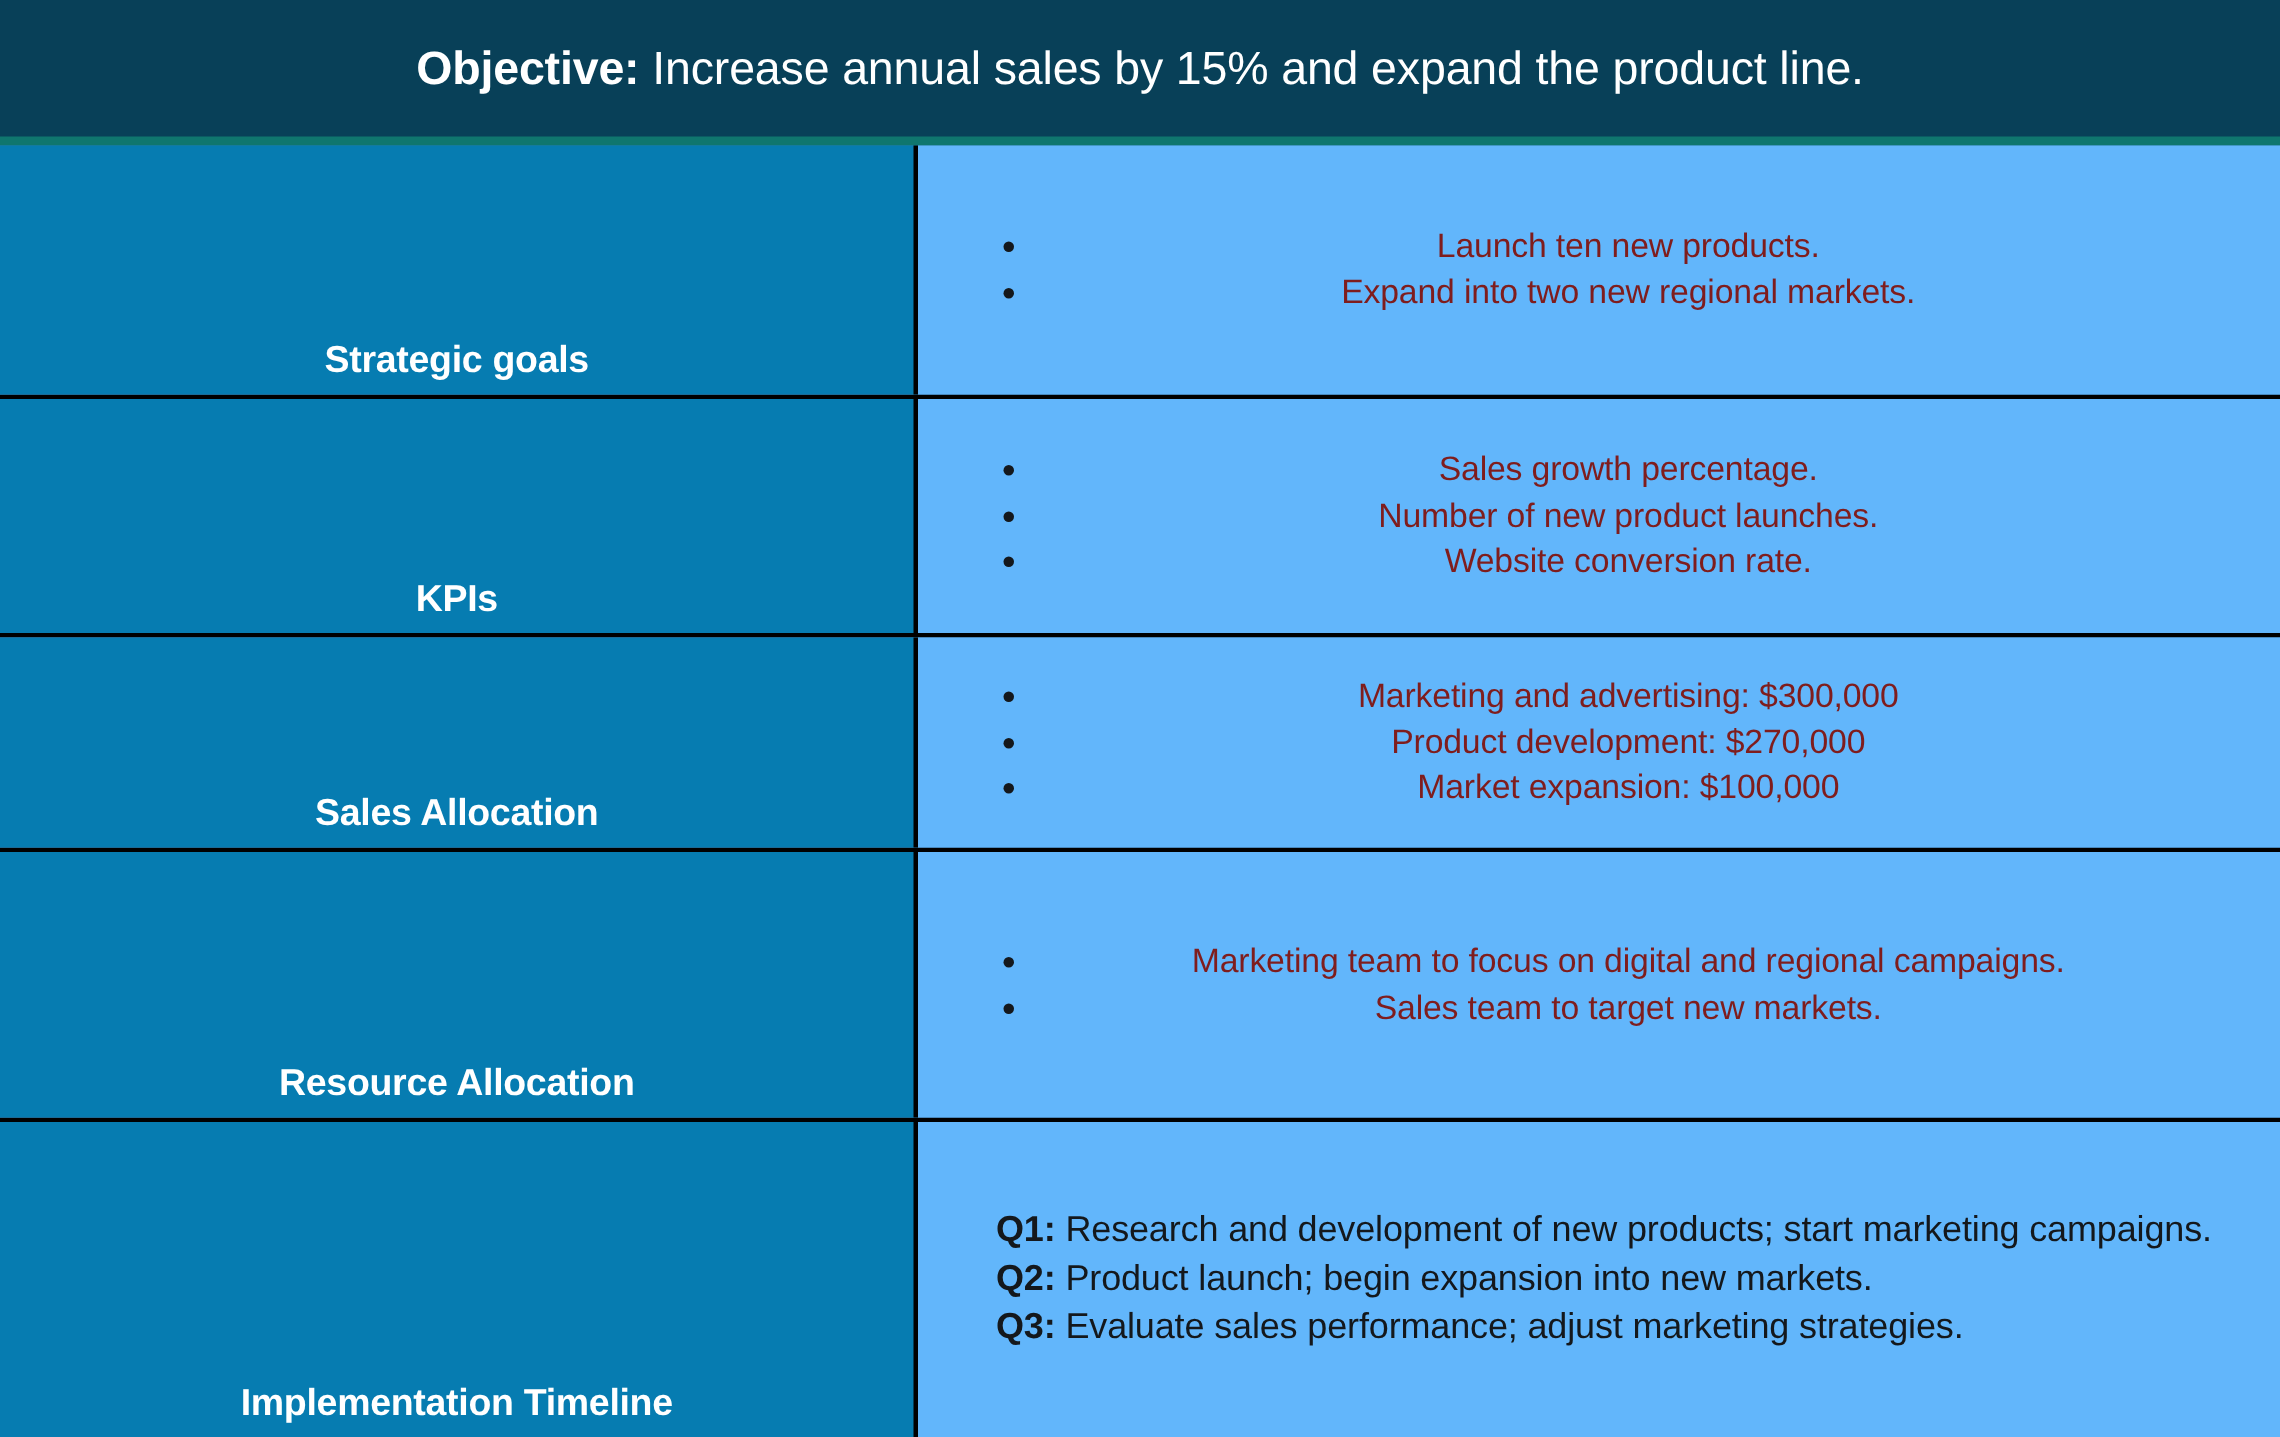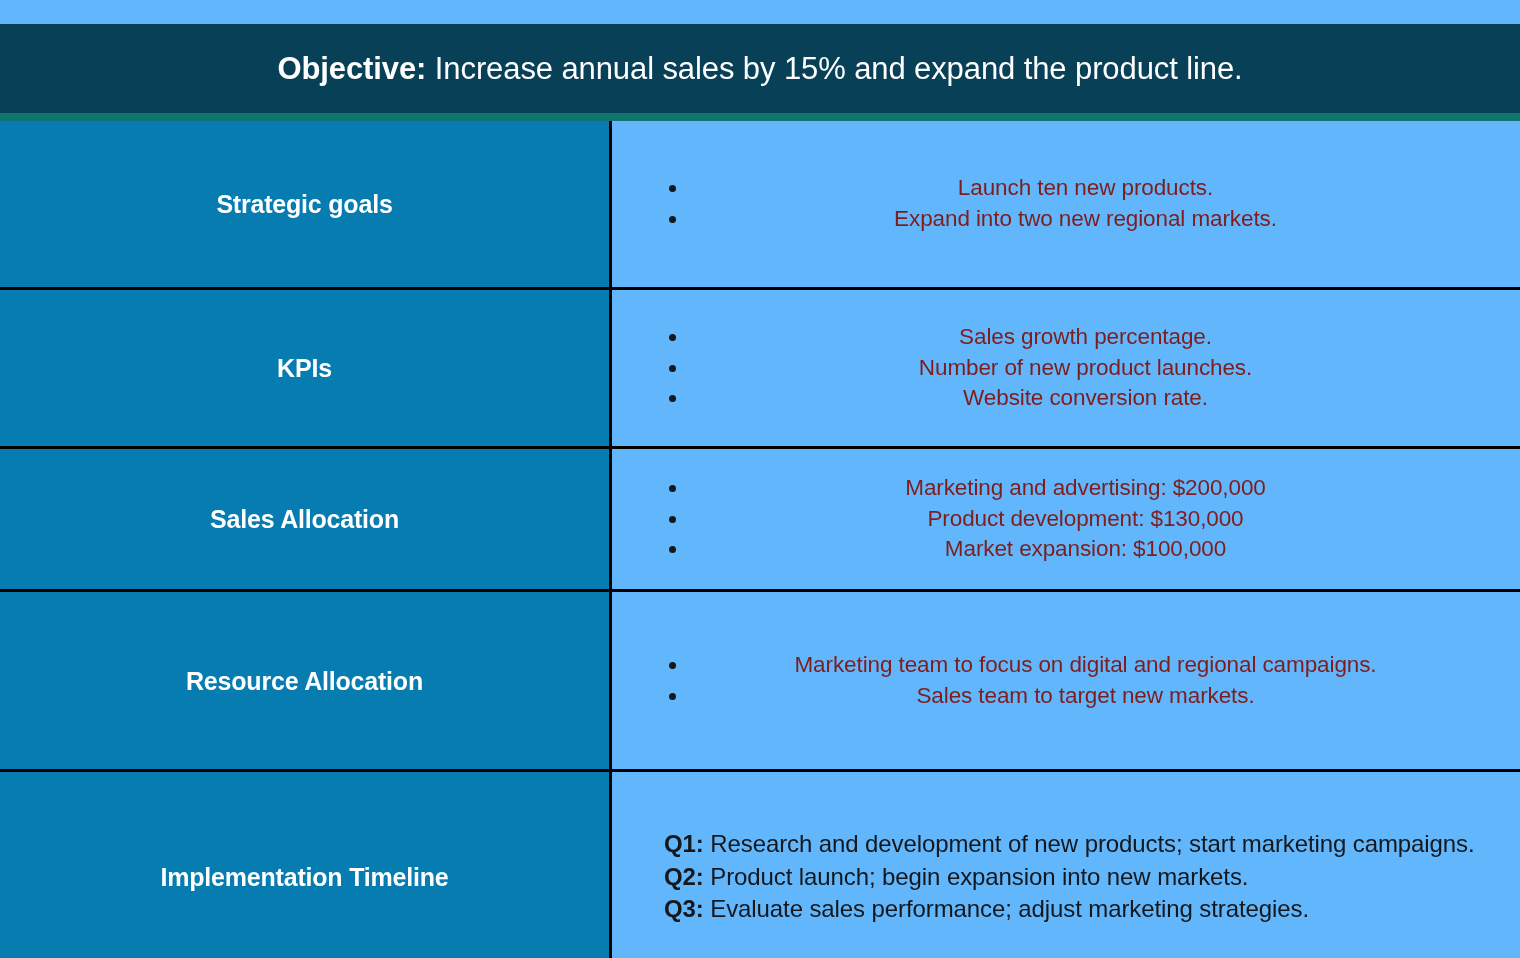--- a/index.html
+++ b/index.html
@@ -19,27 +19,26 @@
     position: relative;
     width: 1520px;
     height: 958px;
     box-sizing: border-box;
   }
 
   
   .header {
     height: 97px;
     background: #084058;
-    border-bottom: 8px solid #0f766e;
+    border-bottom: 6px solid #0f766e;
     box-sizing: border-box;
     display: flex;
     align-items: center;
     justify-content: center;
     padding: 0 24px;
-    margin-top: 24px;
   }
   .header-title {
     color: #FFFFFF;
     font-size: 31px;
     line-height: 1.15;
     letter-spacing: -0.1px;
     white-space: nowrap;
   }
   .header-title .strong {
     font-weight: 700;
@@ -61,21 +60,21 @@
     border-bottom: none;
   }
 
   .cell-label {
     width: 612px;
     min-width: 612px;
     background: #067CB1;
     border-right: 3px solid #000000;
     box-sizing: border-box;
     display: flex;
-    align-items: center;
+    align-items: flex-end;
     justify-content: center;
     padding: 8px 14px;
   }
   .label-text {
     color: #FFFFFF;
     font-weight: 700;
     font-size: 25px;
     line-height: 1.2;
     letter-spacing: -0.2px;
     text-align: center;
@@ -177,22 +176,22 @@
         </ul>
       </div>
     </div>
 
     <div class="row row-3">
       <div class="cell-label">
         <div class="label-text">Sales Allocation</div>
       </div>
       <div class="cell-content">
         <ul class="bullets">
-          <li>Marketing and advertising: $200,000</li>
-          <li>Product development: $130,000</li>
+          <li>Marketing and advertising: $300,000</li>
+          <li>Product development: $270,000</li>
           <li>Market expansion: $100,000</li>
         </ul>
       </div>
     </div>
 
     <div class="row row-4">
       <div class="cell-label">
         <div class="label-text">Resource Allocation</div>
       </div>
       <div class="cell-content">

